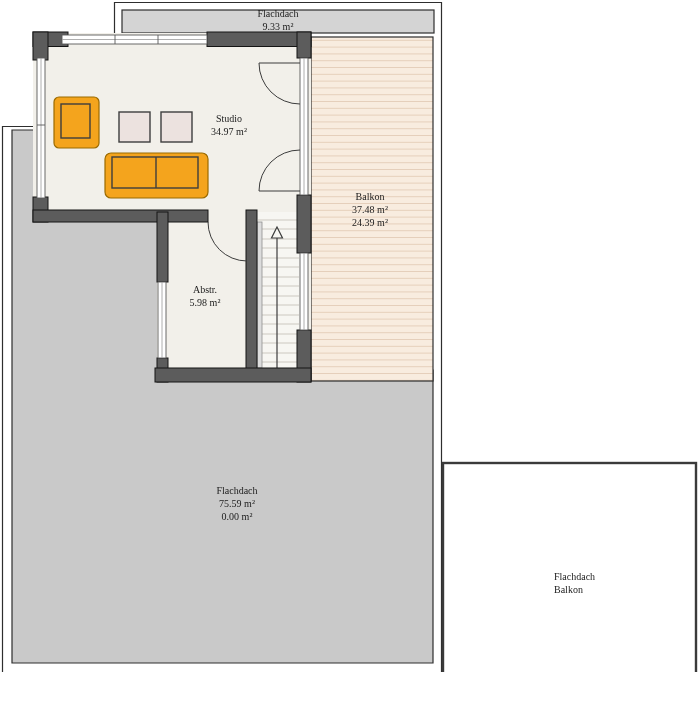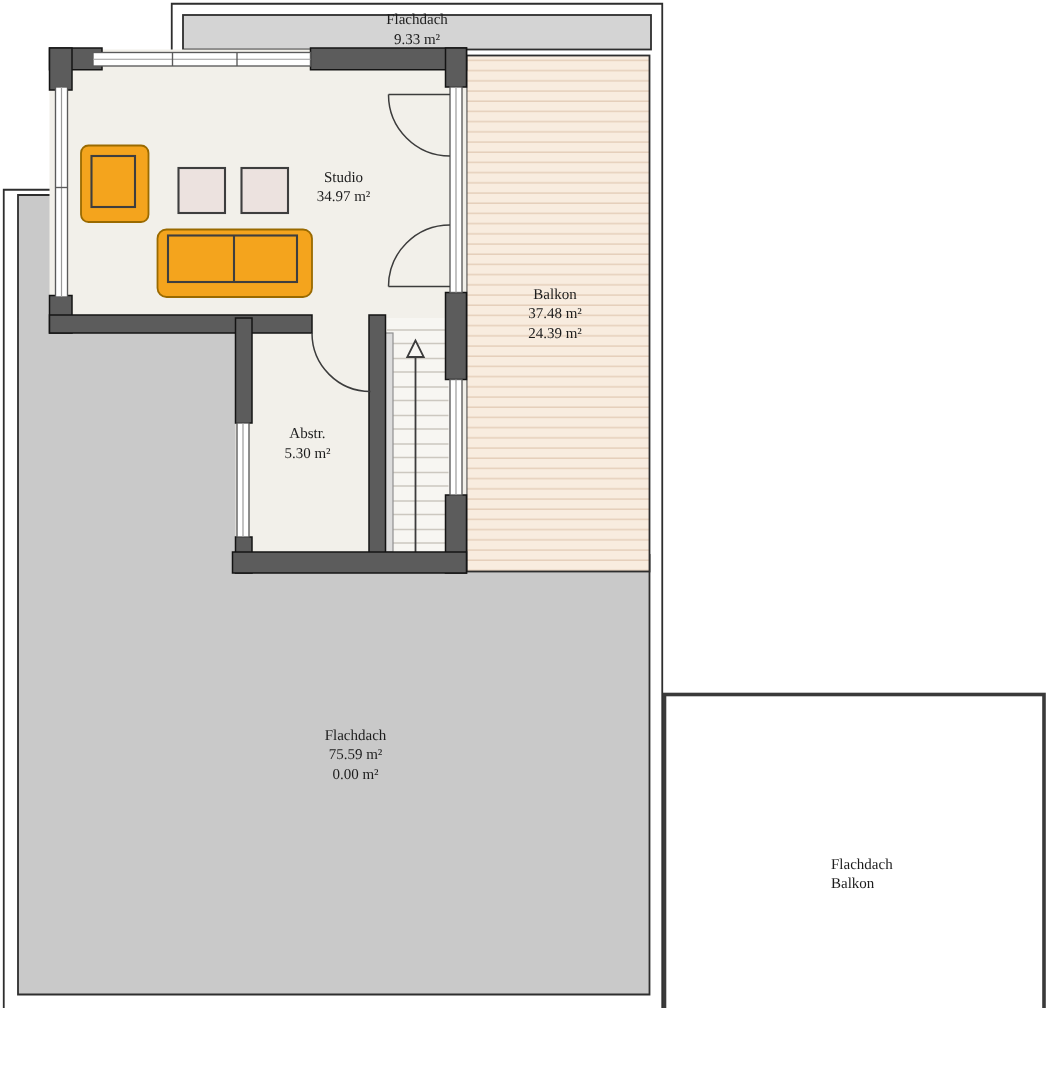--- a/index.html
+++ b/index.html
@@ -148,21 +148,21 @@
   </div>
 
   <div class="label" style="left:370px; top:191px;">
     <div>Balkon</div>
     <div>37.48 m²</div>
     <div>24.39 m²</div>
   </div>
 
   <div class="label" style="left:205px; top:284px;">
     <div>Abstr.</div>
-    <div>5.30 m²</div>
+    <div>5.98 m²</div>
   </div>
 
   <div class="label" style="left:237px; top:485px;">
     <div>Flachdach</div>
     <div>75.59 m²</div>
     <div>0.00 m²</div>
   </div>
 
   <div class="label left" style="left:554px; top:571px;">
     <div>Flachdach</div>

